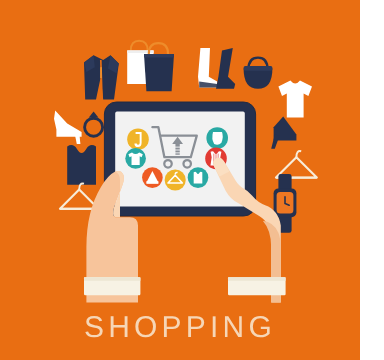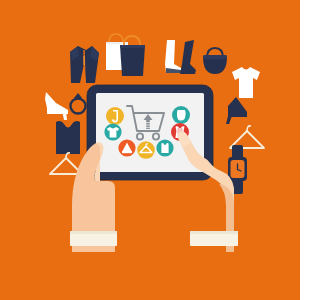--- a/index.html
+++ b/index.html
@@ -186,14 +186,15 @@
 
     <g>
       <path d="M226 252 L226 200 Q226 186 216 180 L198 169 Q192 166 188 159 L179 140 Q176 134 180 132 Q184 130 187 135 L196 150 Q199 155 203 157 Q207 159 210 163 Q215 169 221 171 Q232 175 234 188 L234 252 Z" fill="#FAD6B4"></path>
       <path d="M226 252 L226 206 Q226 192 219 184 Q228 185 232 194 Q234 199 234 208 L234 252 Z" fill="#F3BE92"></path>
       <path d="M179 140 Q176 134 180 132 Q184 130 187 135 L191 143 L183 147 Z" fill="#FBDFC2"></path>
       <rect x="190" y="231" width="48" height="15" rx="1" fill="#F7F2E4"></rect>
       <rect x="190" y="231" width="48" height="3" fill="#EDE6D4"></rect>
     </g>
   </svg>
 
+  <div class="caption">SHOPPING</div>
 
 </div>
 
 </body></html>

